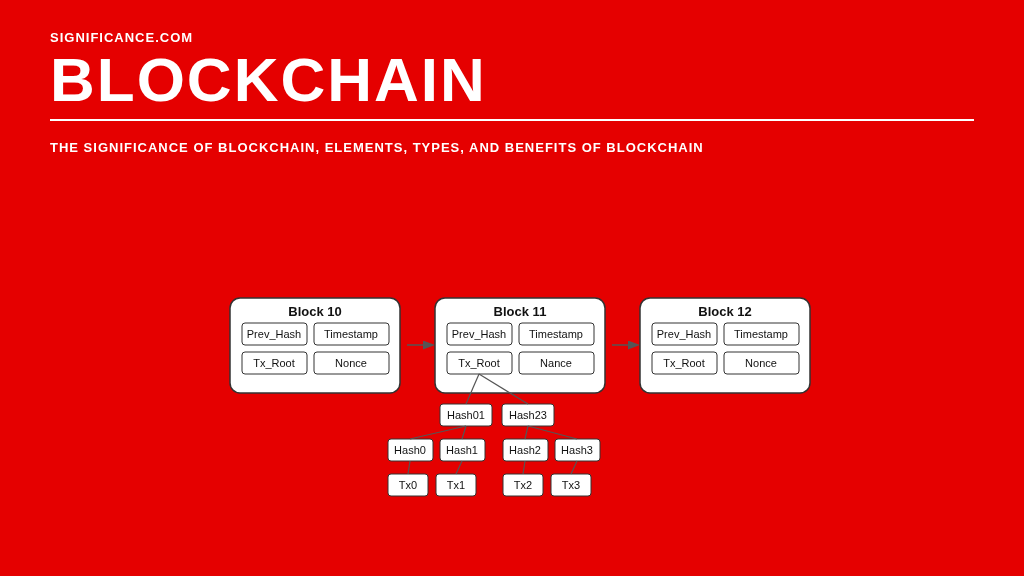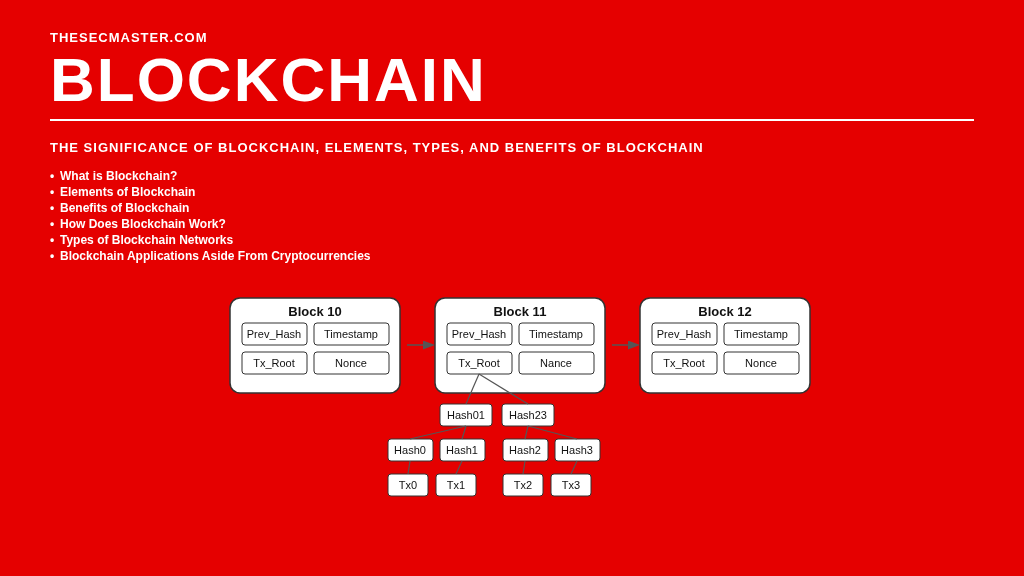--- a/index.html
+++ b/index.html
@@ -94,31 +94,23 @@
     .hash-label {
       font-family: Arial, sans-serif;
       font-size: 11px;
       fill: #111;
     }
   </style>
 </head>
 <body>
 
 <div class="container">
-  <div class="site-name">THESECMASTER.COM</div>
+  <div class="site-name">SIGNIFICANCE.COM</div>
   <div class="main-title">BLOCKCHAIN</div>
   <div class="subtitle">THE SIGNIFICANCE OF BLOCKCHAIN, ELEMENTS, TYPES, AND BENEFITS OF BLOCKCHAIN</div>
-  <ul class="bullet-list">
-  <li>What is Blockchain?</li>
-      <li>Elements of Blockchain</li>
-      <li>Benefits of Blockchain</li>
-      <li>How Does Blockchain Work?</li>
-      <li>Types of Blockchain Networks</li>
-      <li>Blockchain Applications Aside From Cryptocurrencies</li>
-    </ul>
 </div>
 
 <div class="diagram-area">
   <svg class="diagram" viewBox="0 0 1024 280" xmlns="http://www.w3.org/2000/svg">
     <defs>
       <marker id="arrowhead" markerWidth="8" markerHeight="6" refX="6" refY="3" orient="auto">
         <polygon points="0 0, 8 3, 0 6" fill="#555"></polygon>
       </marker>
     </defs>
 

